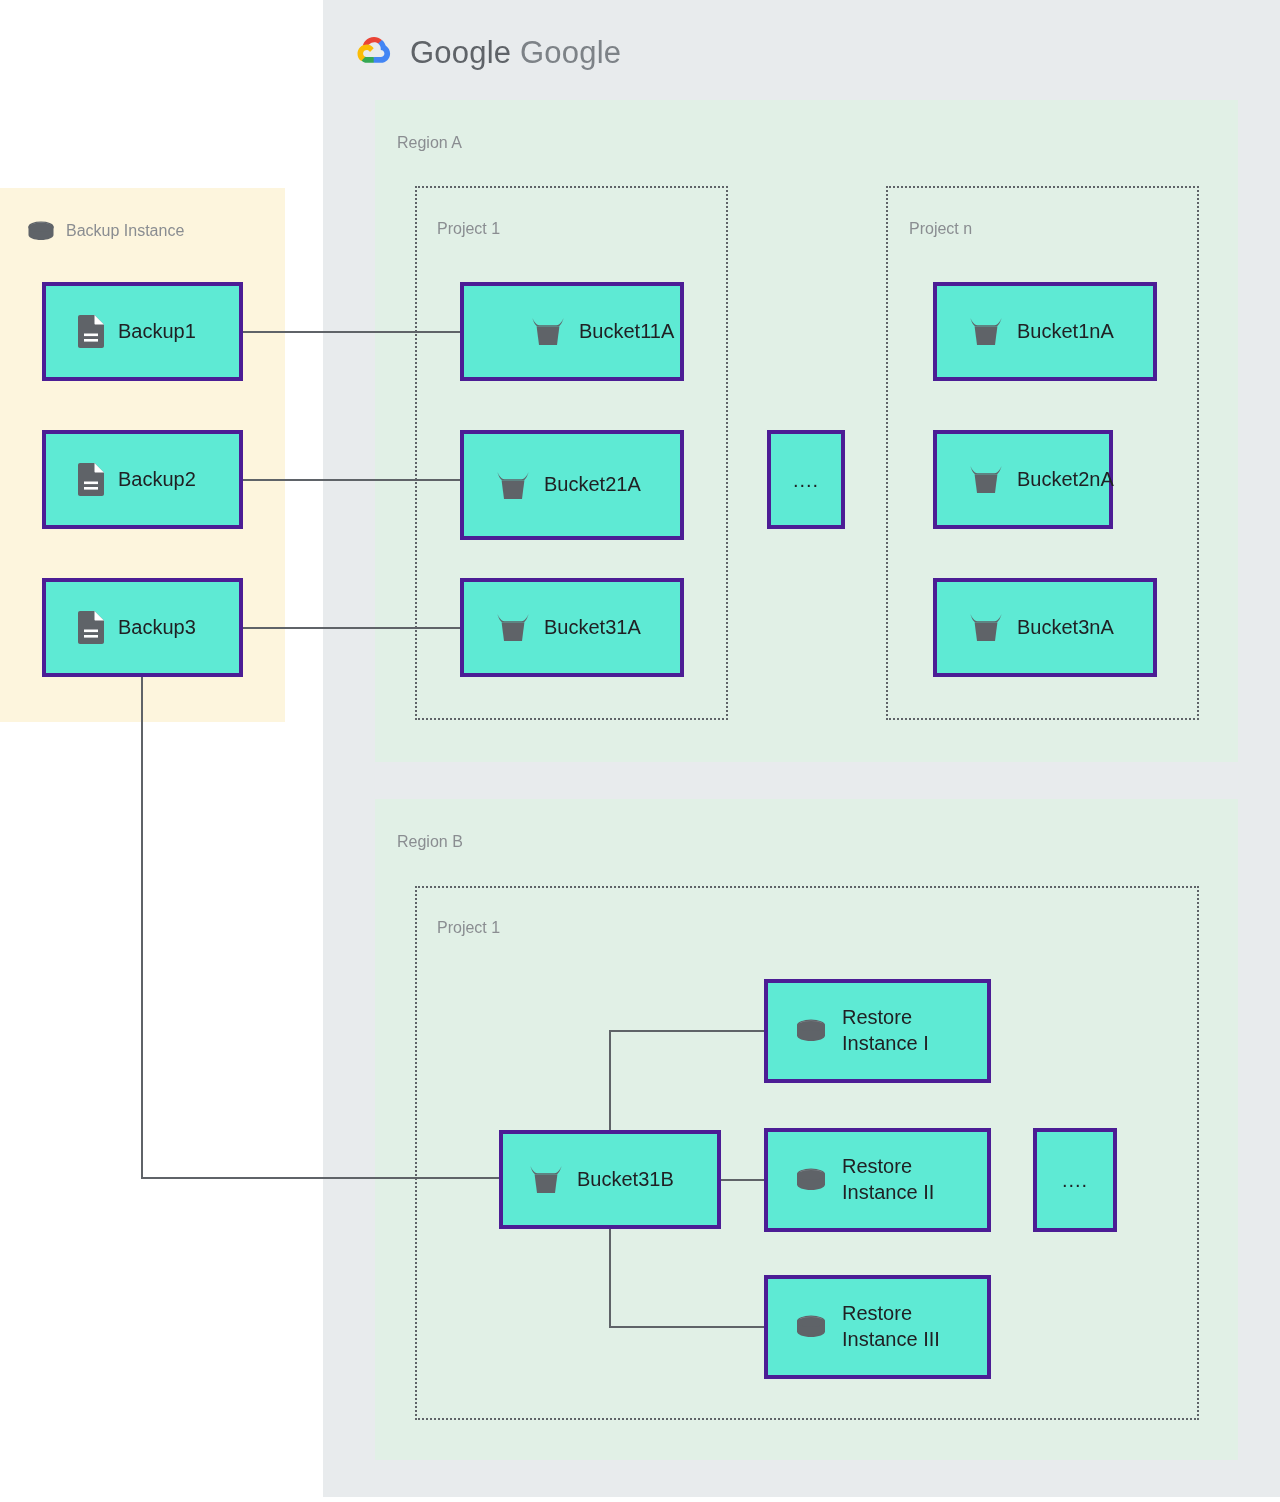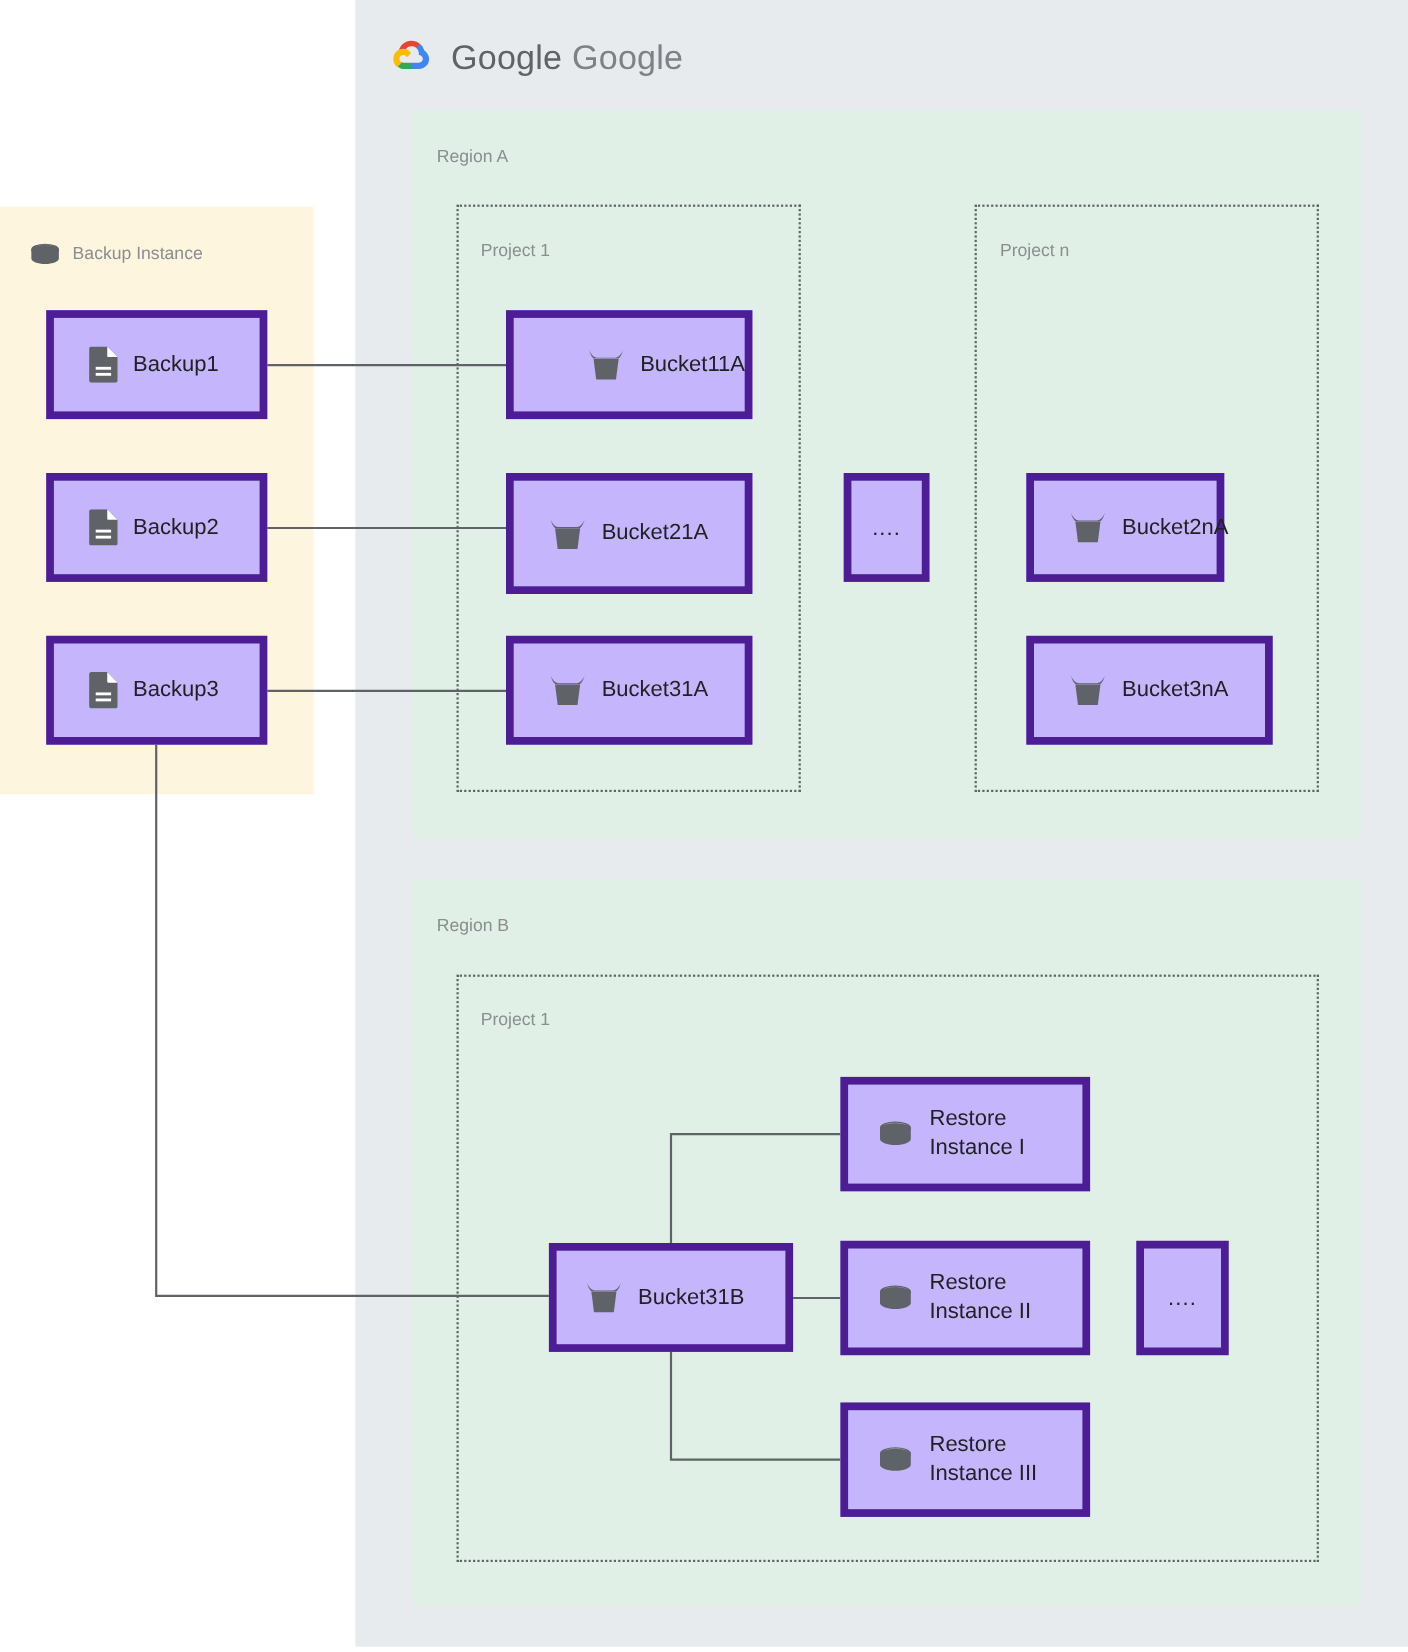--- a/index.html
+++ b/index.html
@@ -98,22 +98,22 @@
     color: #8a8d91;
     white-space: nowrap;
   }
   .project-1a-label { left: 437px; top: 220px; }
   .project-na-label { left: 909px; top: 220px; text-align: right; }
   .project-1b-label { left: 437px; top: 919px; }
 
   
   .card {
     position: absolute;
-    background: #c4b5fd;
-    border: 7px solid #4c1d95;
+    background: #5eead4;
+    border: 4px solid #4c1d95;
     box-sizing: border-box;
     display: flex;
     align-items: center;
     justify-content: flex-start;
   }
   .card-inner {
     display: flex;
     align-items: center;
     gap: 14px;
     padding-left: 32px;
@@ -271,20 +271,31 @@
         </svg>
       </span>
       <span class="card-label">Bucket31A</span>
     </div>
   </div>
 
   <div class="card" style="left:767px; top:430px; width:78px; height:99px;">
     <span class="card-dots">....</span>
   </div>
 
+  <div class="card" style="left:933px; top:282px; width:224px; height:99px;">
+    <div class="card-inner">
+      <span>
+        <svg class="icon" width="34" height="31" viewBox="0 0 34 31">
+          <path d="M1.5 2.2 C1.5 2.2 4.3 9.2 8.6 9.2 L25.4 9.2 C29.7 9.2 32.5 2.2 32.5 2.2 C32.5 2.2 31.0 7.6 28.6 9.7 L28.2 10.0 L5.8 10.0 L5.4 9.7 C3.0 7.6 1.5 2.2 1.5 2.2 Z" fill="#5f6368"></path>
+          <path d="M5.6 10.3 L28.4 10.3 L26.0 29.0 L8.0 29.0 Z" fill="#5f6368"></path>
+        </svg>
+      </span>
+      <span class="card-label">Bucket1nA</span>
+    </div>
+  </div>
 
   <div class="card" style="left:933px; top:430px; width:180px; height:99px;">
     <div class="card-inner">
       <span>
         <svg class="icon" width="34" height="31" viewBox="0 0 34 31">
           <path d="M1.5 2.2 C1.5 2.2 4.3 9.2 8.6 9.2 L25.4 9.2 C29.7 9.2 32.5 2.2 32.5 2.2 C32.5 2.2 31.0 7.6 28.6 9.7 L28.2 10.0 L5.8 10.0 L5.4 9.7 C3.0 7.6 1.5 2.2 1.5 2.2 Z" fill="#5f6368"></path>
           <path d="M5.6 10.3 L28.4 10.3 L26.0 29.0 L8.0 29.0 Z" fill="#5f6368"></path>
         </svg>
       </span>
       <span class="card-label">Bucket2nA</span>

